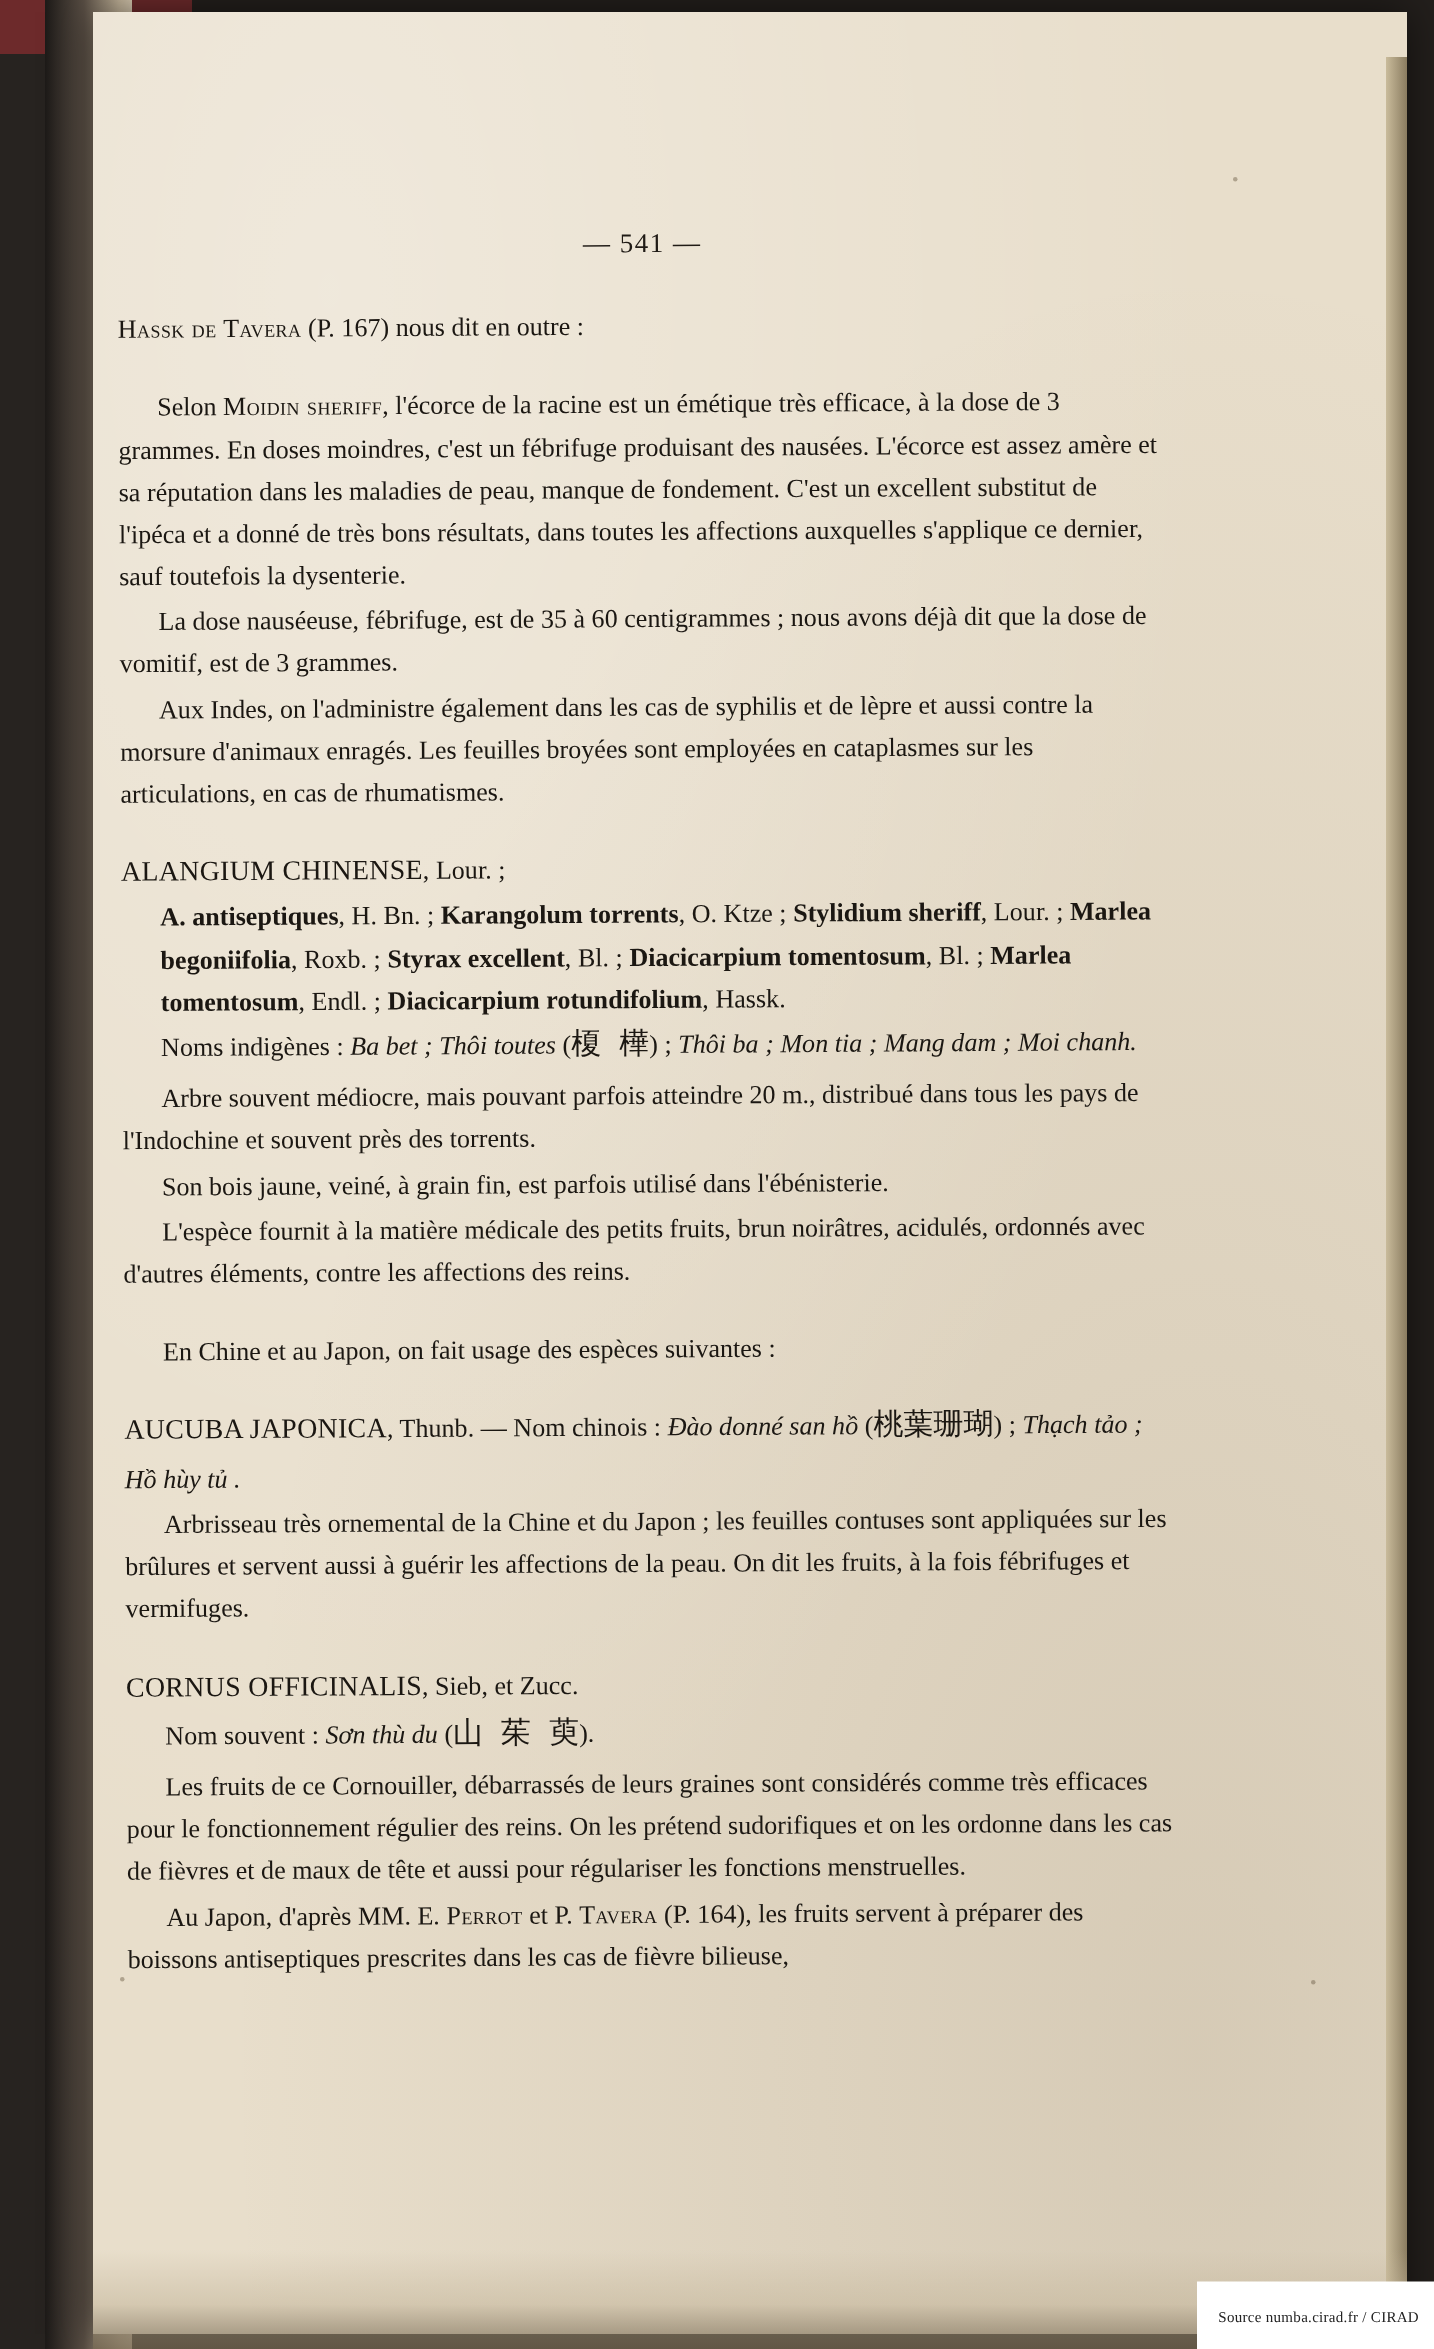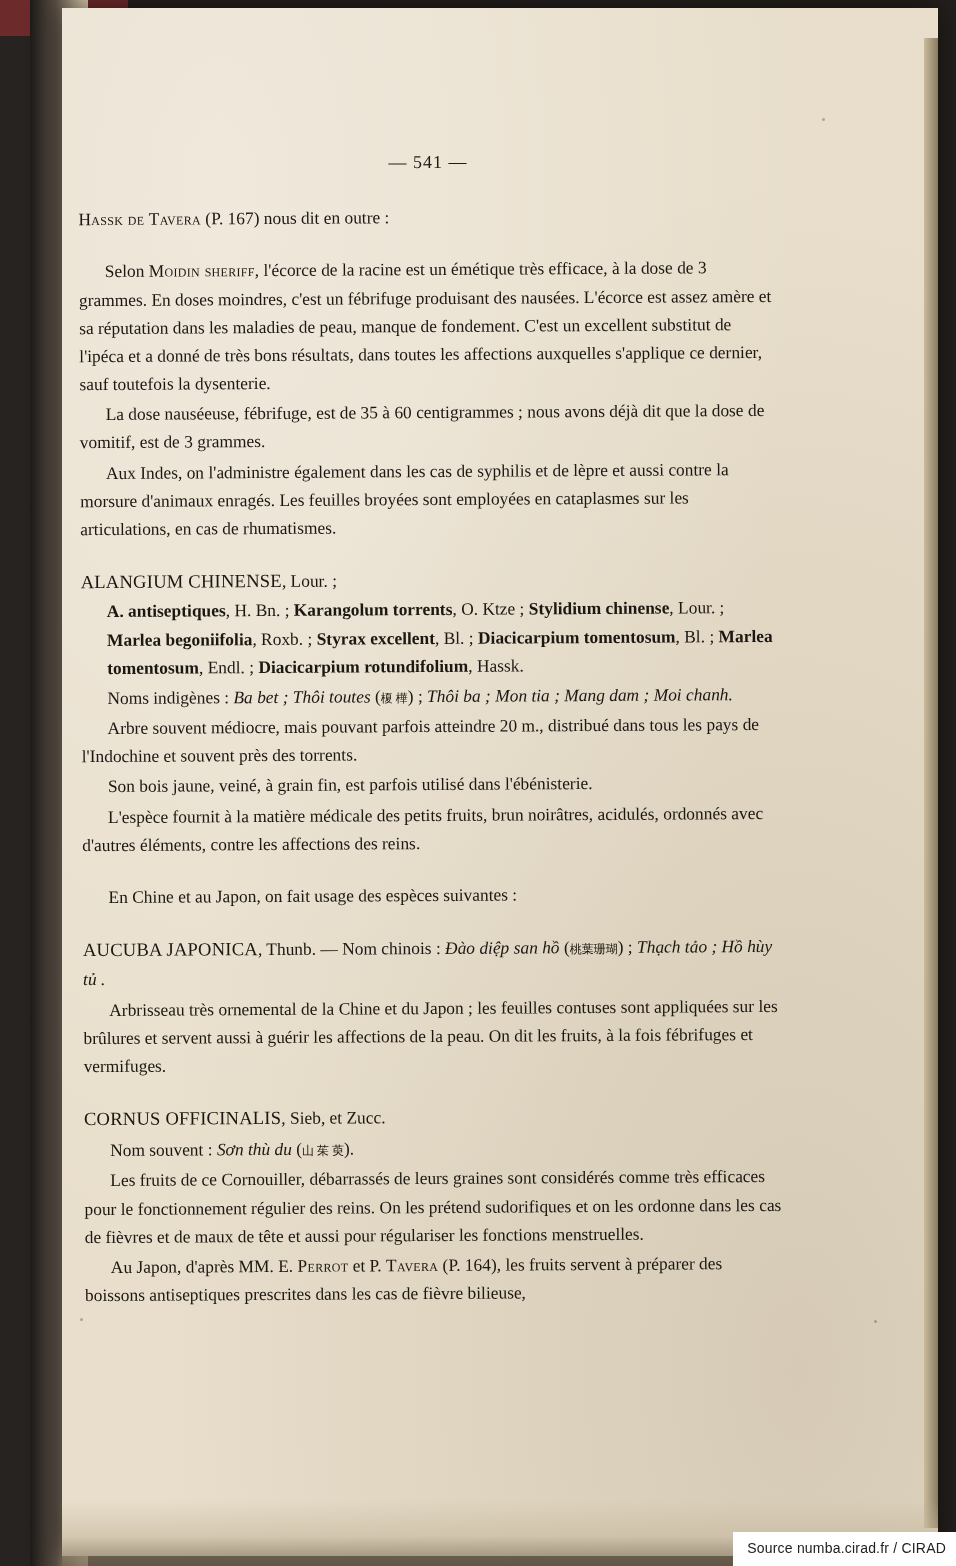--- a/index.html
+++ b/index.html
@@ -122,39 +122,39 @@
     text-indent: 0;
     margin-bottom: 2px;
     padding-left: 0;
   }
   .entry .hang {
     display: block;
     padding-left: 26px;
   }
   b { font-weight: bold; }
   i { font-style: italic; }
-  .cjk { font-family: Liberation Serif, serif; font-size: 12px; }
+  .cjk { font-family: Liberation Mono, monospace; font-size: 20px; }
 
   
   .skew {
     transform: rotate(-0.35deg);
     transform-origin: 50% 0;
   }
 
   
   .credit {
     position: absolute;
     right: 0;
     bottom: 0;
     height: 26px;
-    padding: 8px 10px 0 14px;
+    padding: 19px 10px 0 14px;
     background: #ffffff;
     color: #222;
-    font-family: Liberation Sans, sans-serif;
-    font-size: 14px;
+    font-family: Liberation Serif, serif;
+    font-size: 10px;
     letter-spacing: 0.2px;
   }
   .speck {
     position: absolute;
     background: #6a5c45;
     border-radius: 50%;
     opacity: 0.45;
   }
 </style>
 </head>
@@ -188,39 +188,39 @@
     <span>Selon </span><span class="sc">Moidin  sheriff</span><span>, l'écorce de la racine est un émétique très efficace, à la dose de 3 grammes. En doses moindres, c'est un fébrifuge produisant des nausées. L'écorce est assez amère et sa réputation dans les maladies de peau, manque de fondement. C'est un excellent substitut de l'ipéca et a donné de très bons résultats, dans toutes les affections auxquelles s'applique ce dernier, sauf toutefois la dysenterie.</span>
   </p>
 
   <p>La dose nauséeuse, fébrifuge, est de 35 à 60 centigrammes ; nous avons déjà dit que la dose de vomitif, est de 3 grammes.</p>
 
   <p>Aux Indes, on l'administre également dans les cas de syphilis et de lèpre et aussi contre la morsure d'animaux enragés. Les feuilles broyées sont employées en cataplasmes sur les articulations, en cas de rhumatismes.</p>
 
   <div class="blockgap"></div>
 
   <p class="entry">
-    <span class="caps-head">ALANGIUM CHINENSE</span><span>, Lour. ; </span><span class="hang"><b>A.  antiseptiques</b>, H. Bn. ; <b>Karangolum torrents</b>, O. Ktze ; <b>Stylidium  chinense</b>, Lour. ; <b>Marlea  begoniifolia</b>, Roxb. ;  <b>Styrax  excellent</b>,  Bl. ;   <b>Diacicarpium  tomentosum</b>,  Bl. ; <b>Marlea  tomentosum</b>, Endl. ; <b>Diacicarpium  rotundifolium</b>, Hassk.</span>
+    <span class="caps-head">ALANGIUM CHINENSE</span><span>, Lour. ; </span><span class="hang"><b>A.  antiseptiques</b>, H. Bn. ; <b>Karangolum torrents</b>, O. Ktze ; <b>Stylidium  sheriff</b>, Lour. ; <b>Marlea  begoniifolia</b>, Roxb. ;  <b>Styrax  excellent</b>,  Bl. ;   <b>Diacicarpium  tomentosum</b>,  Bl. ; <b>Marlea  tomentosum</b>, Endl. ; <b>Diacicarpium  rotundifolium</b>, Hassk.</span>
   </p>
 
   <p>
     <span>Noms indigènes : </span><span><i>Ba bet ; Thôi toutes </i>(<span class="cjk">榎 樺</span>) ; <i>Thôi ba ; Mon tia ; Mang dam ; Moi chanh.</i></span>
   </p>
 
   <p>Arbre souvent médiocre, mais pouvant parfois atteindre 20 m., distribué dans tous les pays de l'Indochine et souvent près des torrents.</p>
   <p>Son bois jaune, veiné, à grain fin, est parfois utilisé dans l'ébénisterie.</p>
   <p>L'espèce fournit à la matière médicale des petits fruits, brun noirâtres, acidulés, ordonnés avec d'autres éléments, contre les affections des reins.</p>
 
   <div class="blockgap"></div>
 
   <p>En Chine et au Japon, on fait usage des espèces suivantes :</p>
 
   <div class="blockgap"></div>
 
   <p class="entry">
-    <span class="caps-head">AUCUBA JAPONICA</span><span>, Thunb. — Nom chinois : </span><span><i>Ðào diệp san hồ</i> (<span class="cjk">桃葉珊瑚</span>) ; <i>Thạch tảo ; Hồ hùy tủ .</i></span>
+    <span class="caps-head">AUCUBA JAPONICA</span><span>, Thunb. — Nom chinois : </span><span><i>Ðào donné san hồ</i> (<span class="cjk">桃葉珊瑚</span>) ; <i>Thạch tảo ; Hồ hùy tủ .</i></span>
   </p>
 
   <p>Arbrisseau très ornemental de la Chine et du Japon ; les feuilles contuses sont appliquées sur les brûlures et servent aussi à guérir les affections de la peau. On dit les fruits, à la fois fébrifuges et vermifuges.</p>
 
   <div class="blockgap"></div>
 
   <p class="entry">
     <span class="caps-head">CORNUS OFFICINALIS</span><span>, Sieb, et Zucc.</span>
   </p>
 

